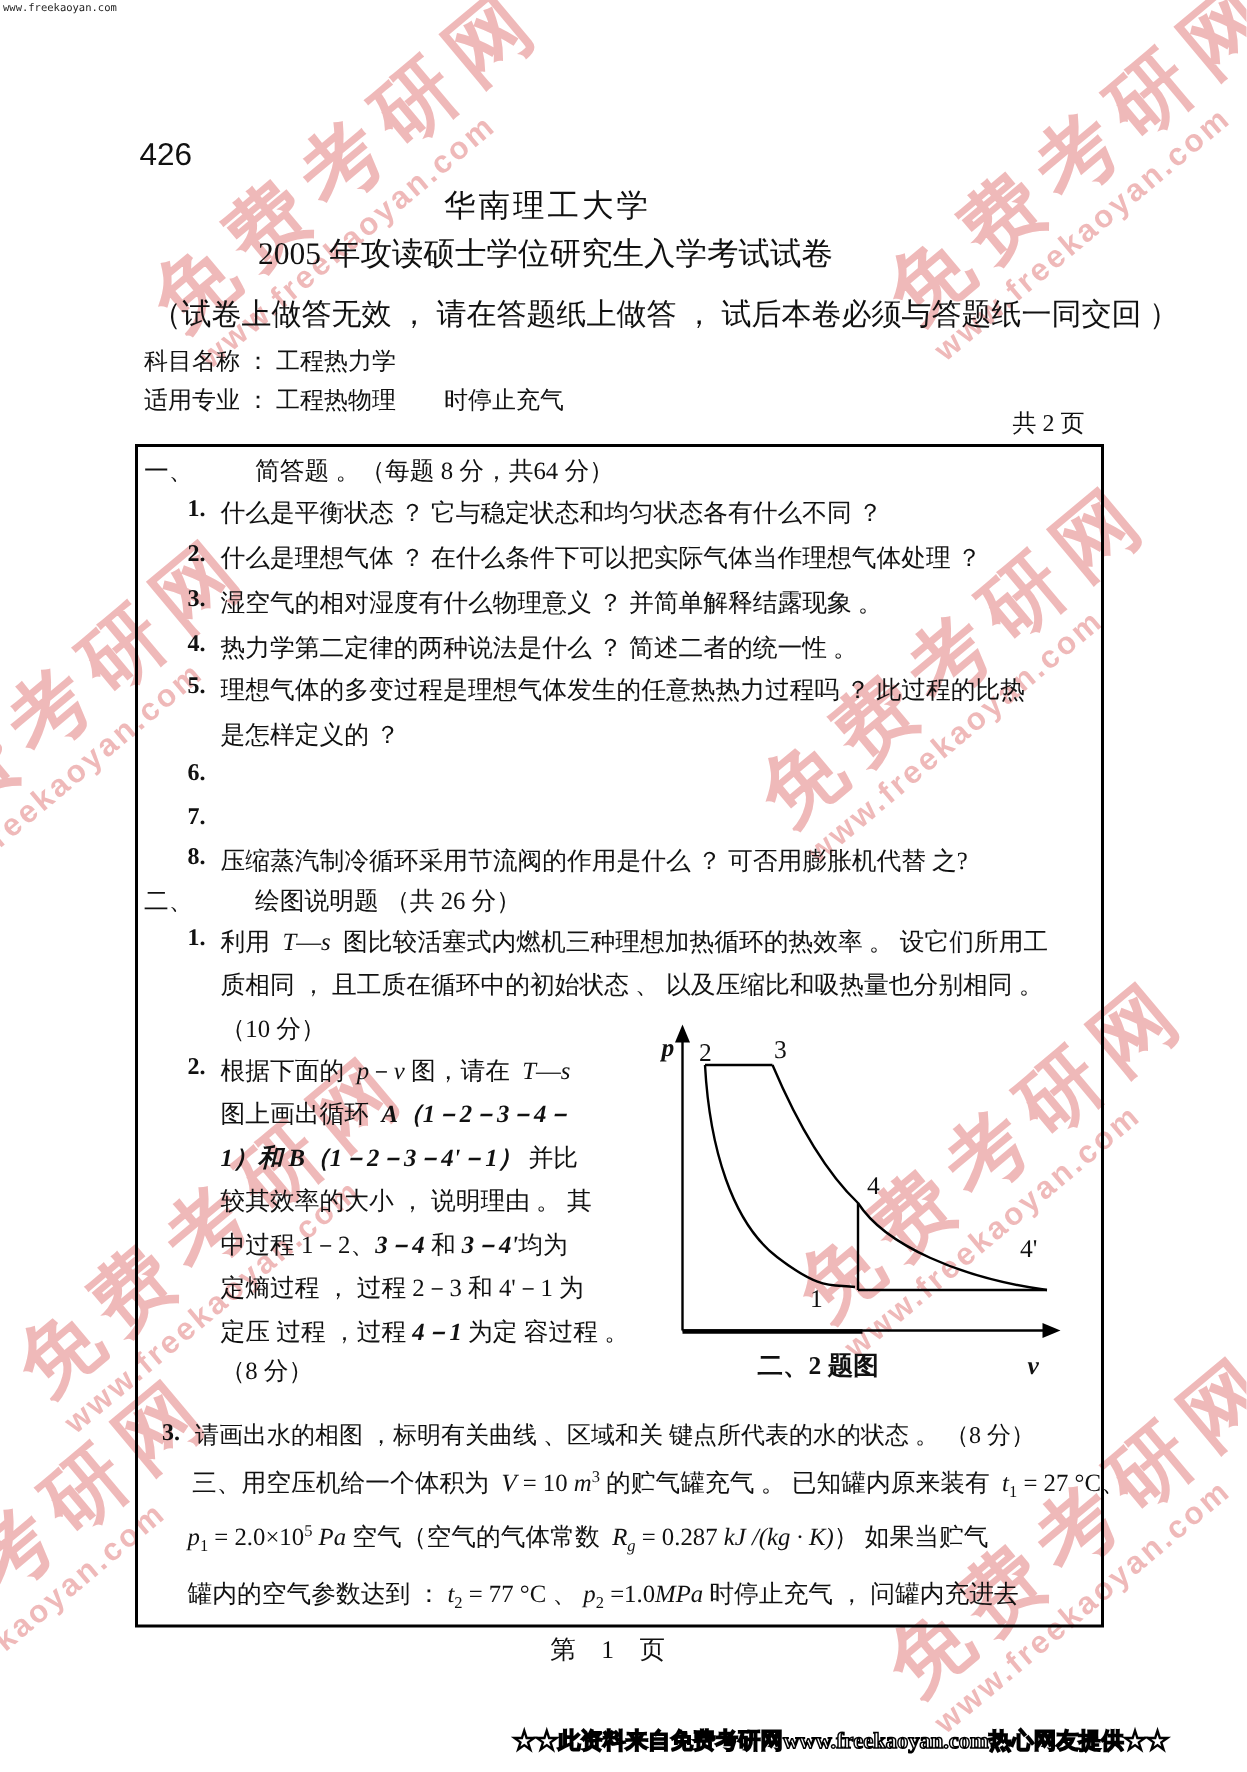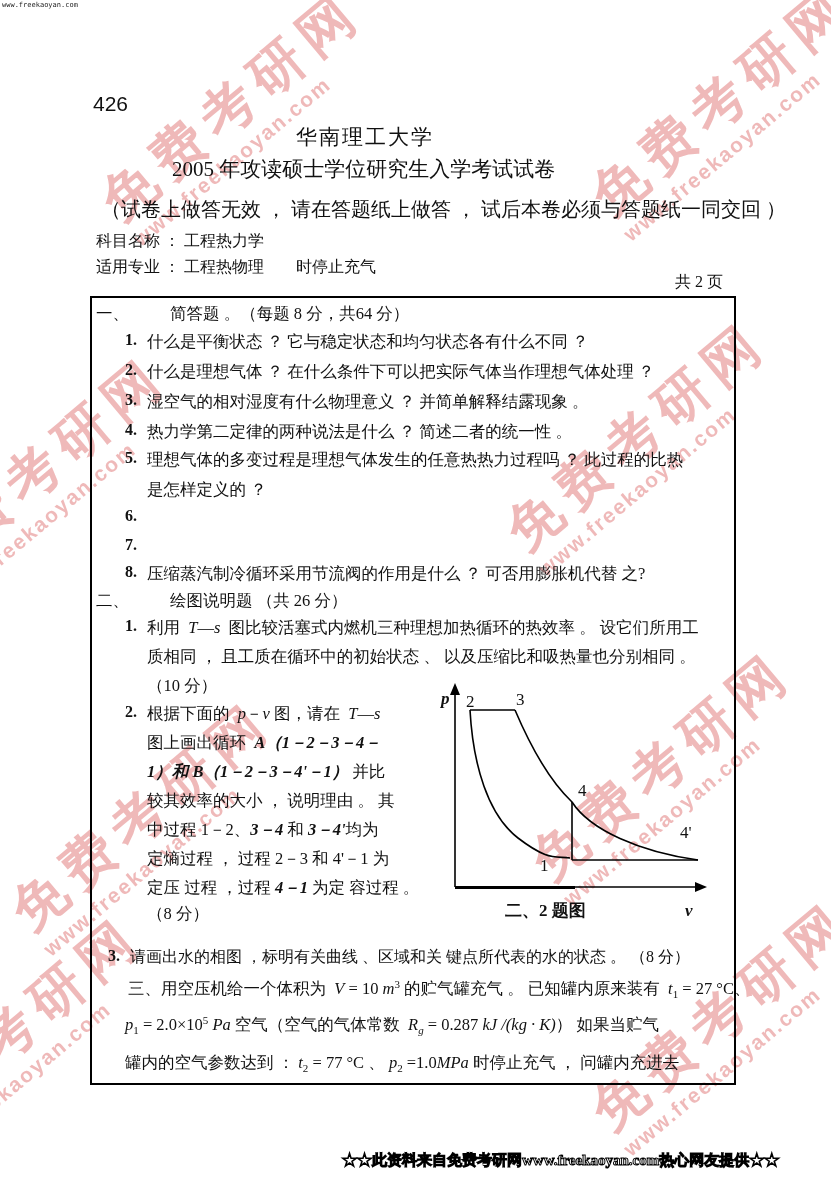--- a/index.html
+++ b/index.html
@@ -159,14 +159,15 @@
   </svg>
   <div class="diagram-caption">二、2 题图</div>
 
   <span class="row-no3" style="top:947px;">3.</span>
   <span class="row-txt3" style="top:947px;">请画出水的相图 ，标明有关曲线 、区域和关 键点所代表的水的状态 。 （8 分）</span>
 
   <span class="s3-line" style="left:96px;top:978px;margin-left:32px;"><span>三、用空压机给一个体积为  </span><span class="sg-it">V</span><span class="sg-rm"> = 10 </span><span class="sg-it">m</span><span class="sg-sup">3</span><span> 的贮气罐充气 。 已知罐内原来装有  </span><span class="sg-it">t</span><span class="sg-sub">1</span><span class="sg-rm"> = 27 °C</span><span>、</span></span>
   <span class="s3-line" style="left:125px;top:1014px;"><span class="sg-it">p</span><span class="sg-sub">1</span><span class="sg-rm"> = 2.0×10</span><span class="sg-sup">5</span><span> </span><span class="sg-it">Pa</span><span> 空气（空气的气体常数  </span><span class="sg-it">R</span><span class="sg-subi">g</span><span class="sg-rm"> = 0.287 </span><span class="sg-it">kJ /(kg · K)</span><span>） 如果当贮气</span></span>
   <span class="s3-line" style="left:125px;top:1052px;"><span>罐内的空气参数达到 ： </span><span class="sg-it">t</span><span class="sg-sub">2</span><span class="sg-rm"> = 77 °C</span><span> 、 </span><span class="sg-it">p</span><span class="sg-sub">2</span><span class="sg-rm"> =1.0</span><span class="sg-it">MPa</span><span> 时停止充气 ， 问罐内充进去</span></span>
 
+  <div class="abs pageno-bottom">第　1　页</div>
   <div class="abs footer-credit">★★此资料来自免费考研网www.freekaoyan.com热心网友提供★★</div>
 </div>
 
 </body></html>

